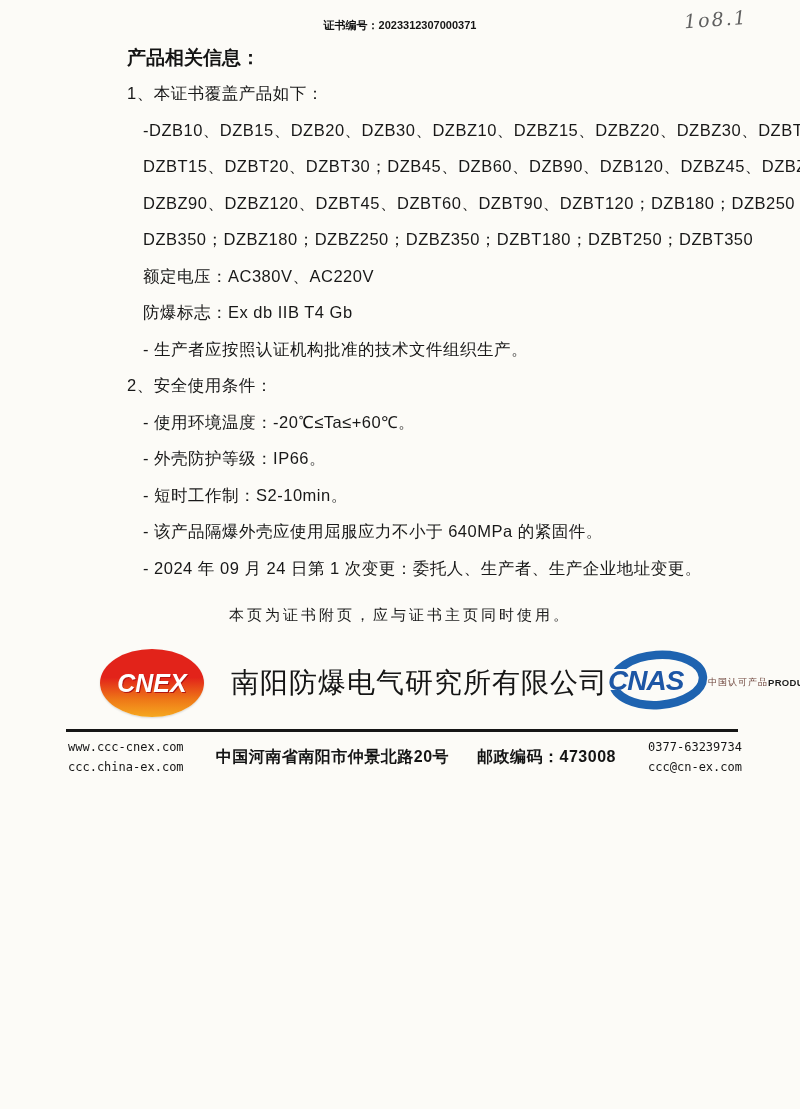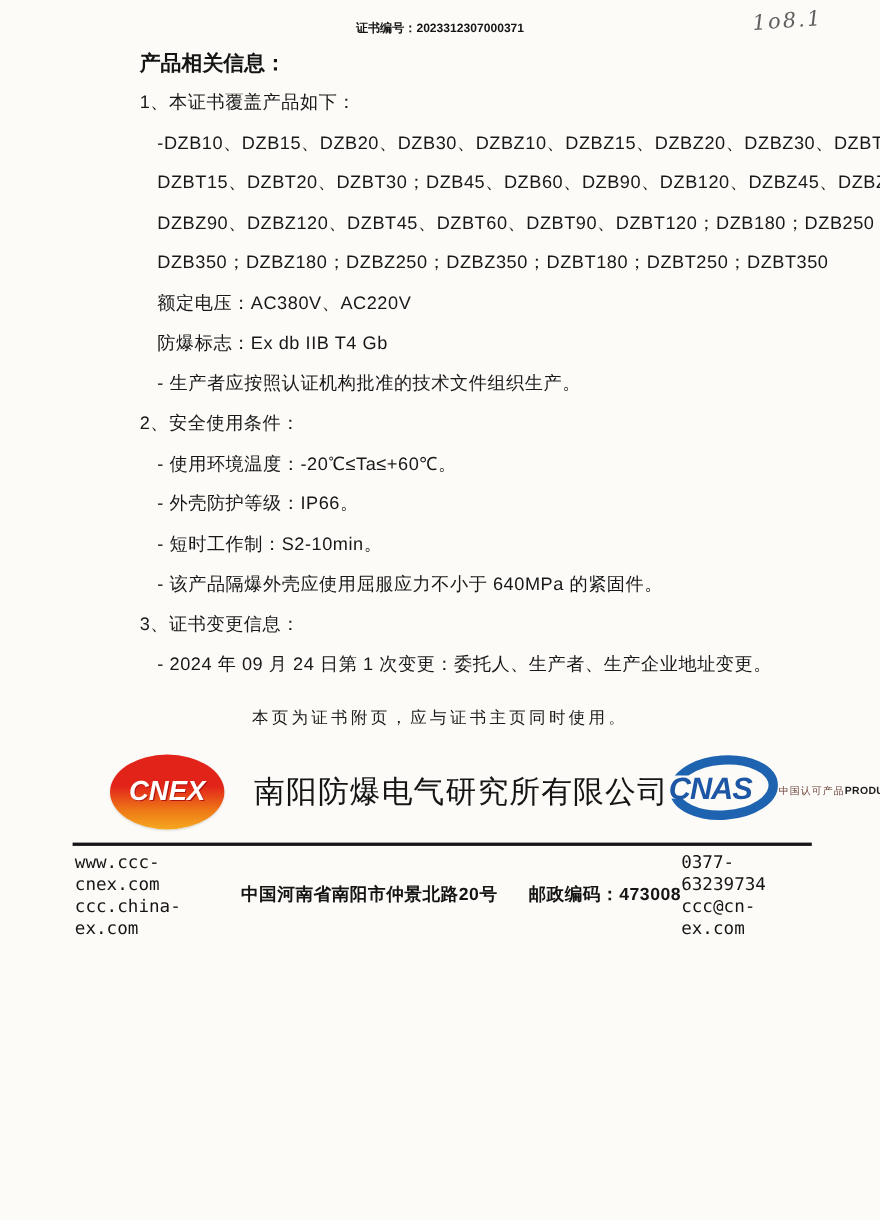--- a/index.html
+++ b/index.html
@@ -74,21 +74,21 @@
   .rule {
     border-top:3px solid #161616;
     margin:6px 62px 0 66px;
   }
   .contact {
     display:flex; align-items:center; justify-content:space-between;
     padding:5px 58px 0 68px;
   }
   .contact-mono {
     font-family:"DejaVu Sans Mono", monospace;
-    font-size:16px; line-height:20px; color:#151515;
+    font-size:12px; line-height:20px; color:#151515;
   }
   .contact-center {
     font-size:16px; font-weight:600; color:#141414; letter-spacing:0.5px;
     display:flex; gap:28px; white-space:nowrap;
   }
   svg text { font-family:"Liberation Sans", sans-serif; }
 </style>
 </head>
 <body>
 
@@ -110,21 +110,20 @@
       <div class="line l2">DZBZ90、DZBZ120、DZBT45、DZBT60、DZBT90、DZBT120；DZB180；DZB250；</div>
       <div class="line l2">DZB350；DZBZ180；DZBZ250；DZBZ350；DZBT180；DZBT250；DZBT350</div>
       <div class="line l2">额定电压：AC380V、AC220V</div>
       <div class="line l2">防爆标志：Ex db IIB T4 Gb</div>
       <div class="line l2">- 生产者应按照认证机构批准的技术文件组织生产。</div>
       <div class="line l1">2、安全使用条件：</div>
       <div class="line l2">- 使用环境温度：-20℃≤Ta≤+60℃。</div>
       <div class="line l2">- 外壳防护等级：IP66。</div>
       <div class="line l2">- 短时工作制：S2-10min。</div>
       <div class="line l2">- 该产品隔爆外壳应使用屈服应力不小于 640MPa 的紧固件。</div>
-      <div class="line l1">3、证书变更信息：</div>
       <div class="line l2">- 2024 年 09 月 24 日第 1 次变更：委托人、生产者、生产企业地址变更。</div>
     </div>
   </div>
 
   <div class="notice">本页为证书附页，应与证书主页同时使用。</div>
 
   <div class="footer">
     <div class="cnex-logo">
       <span class="cnex-text">CNEX</span>
     </div>

